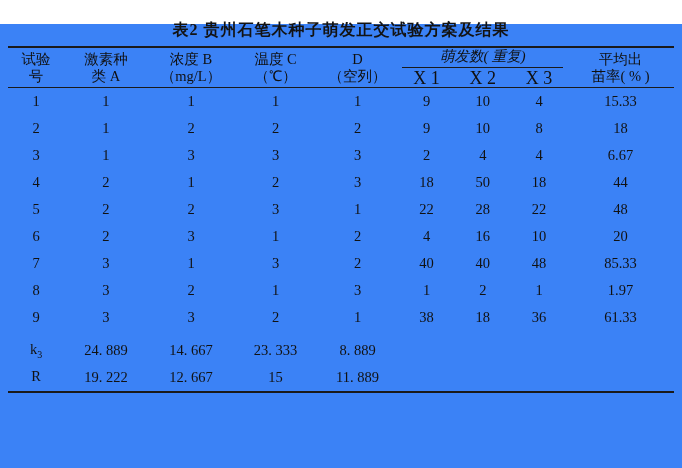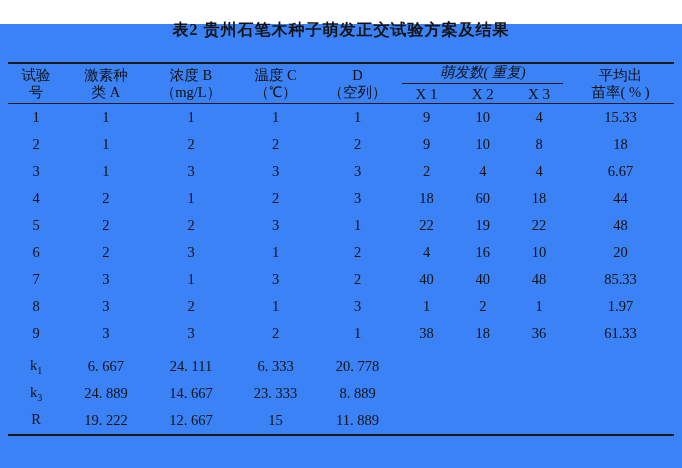--- a/index.html
+++ b/index.html
@@ -30,21 +30,21 @@
     font-size: 16px;
     font-weight: bold;
     letter-spacing: 1px;
     color: #131313;
     white-space: nowrap;
     overflow: hidden;
     height: 18px;
   }
   table.sheet {
     position: absolute;
-    top: 38px;
+    top: 22px;
     left: 8px;
     width: 666px;
     border-collapse: collapse;
     font-size: 14.5px;
   }
   table.sheet td, table.sheet th {
     padding: 0;
     font-weight: normal;
     text-align: center;
     vertical-align: middle;
@@ -76,21 +76,21 @@
     border-bottom: 1.2px solid #1a1a1a;
     margin: 0 4px 2px 4px;
     height: 0;
   }
   .grp-cells {
     display: flex;
   }
   .grp-cells span {
     flex: 1 1 0;
     text-align: center;
-    font-size: 15px;
+    font-size: 18px;
   }
 
   
   .data td {
     height: 27px;
     font-size: 14.5px;
     color: #111111;
   }
   .k-label {
     font-size: 14.5px;
@@ -193,32 +193,32 @@
         <td>4</td>
         <td>6.67</td>
       </tr>
       <tr class="data">
         <td>4</td>
         <td>2</td>
         <td>1</td>
         <td>2</td>
         <td>3</td>
         <td>18</td>
-        <td>60</td>
+        <td>50</td>
         <td>18</td>
         <td>44</td>
       </tr>
       <tr class="data">
         <td>5</td>
         <td>2</td>
         <td>2</td>
         <td>3</td>
         <td>1</td>
         <td>22</td>
-        <td>19</td>
+        <td>28</td>
         <td>22</td>
         <td>48</td>
       </tr>
       <tr class="data">
         <td>6</td>
         <td>2</td>
         <td>3</td>
         <td>1</td>
         <td>2</td>
         <td>4</td>
@@ -257,31 +257,20 @@
         <td>38</td>
         <td>18</td>
         <td>36</td>
         <td>61.33</td>
       </tr>
 
       <tr class="spacer-row">
         <td colspan="9"></td>
       </tr>
 
-      <tr class="data">
-        <td class="k-label"><span>k</span><sub>1</sub></td>
-        <td>6. 667</td>
-        <td>24. 111</td>
-        <td>6. 333</td>
-        <td>20. 778</td>
-        <td class="blank"></td>
-        <td class="blank"></td>
-        <td class="blank"></td>
-        <td class="blank"></td>
-      </tr>
       <tr class="data">
         <td class="k-label"><span>k</span><sub>3</sub></td>
         <td>24. 889</td>
         <td>14. 667</td>
         <td>23. 333</td>
         <td>8. 889</td>
         <td class="blank"></td>
         <td class="blank"></td>
         <td class="blank"></td>
         <td class="blank"></td>

